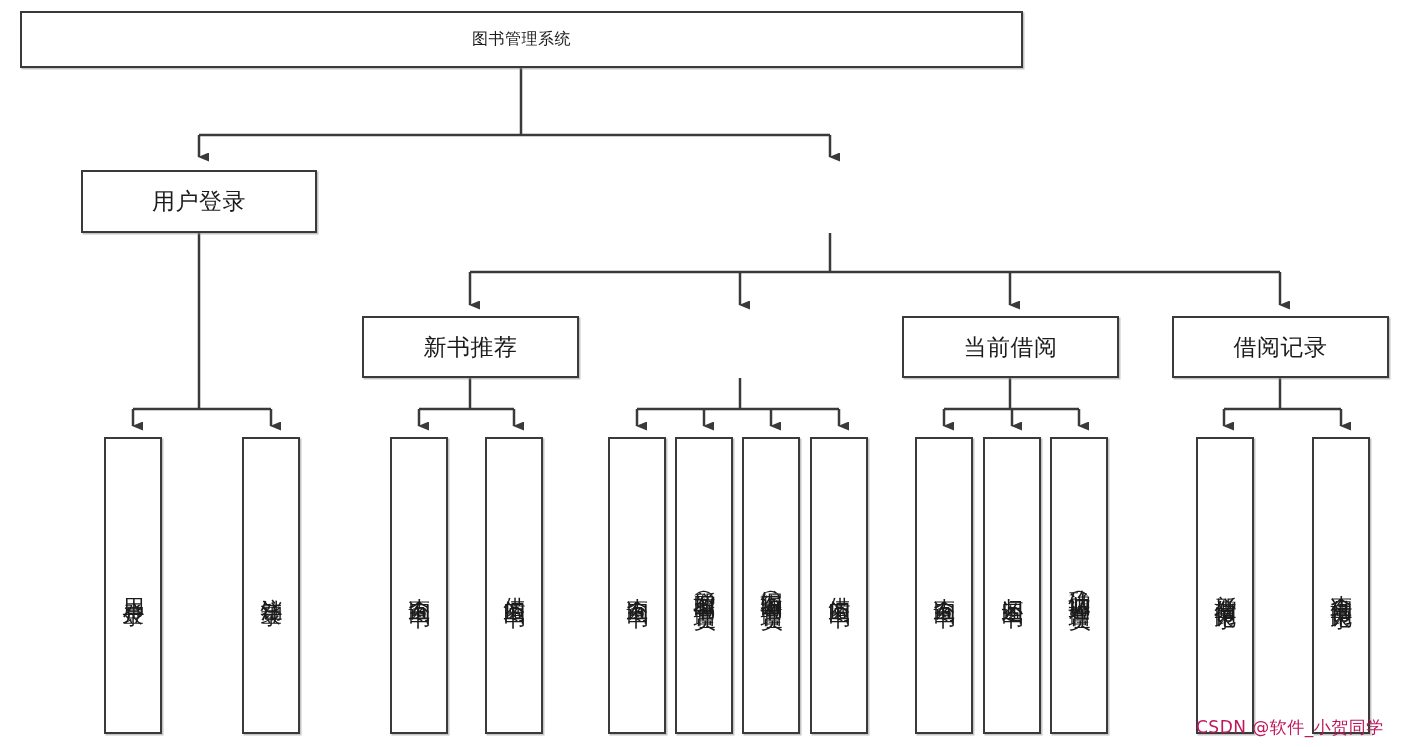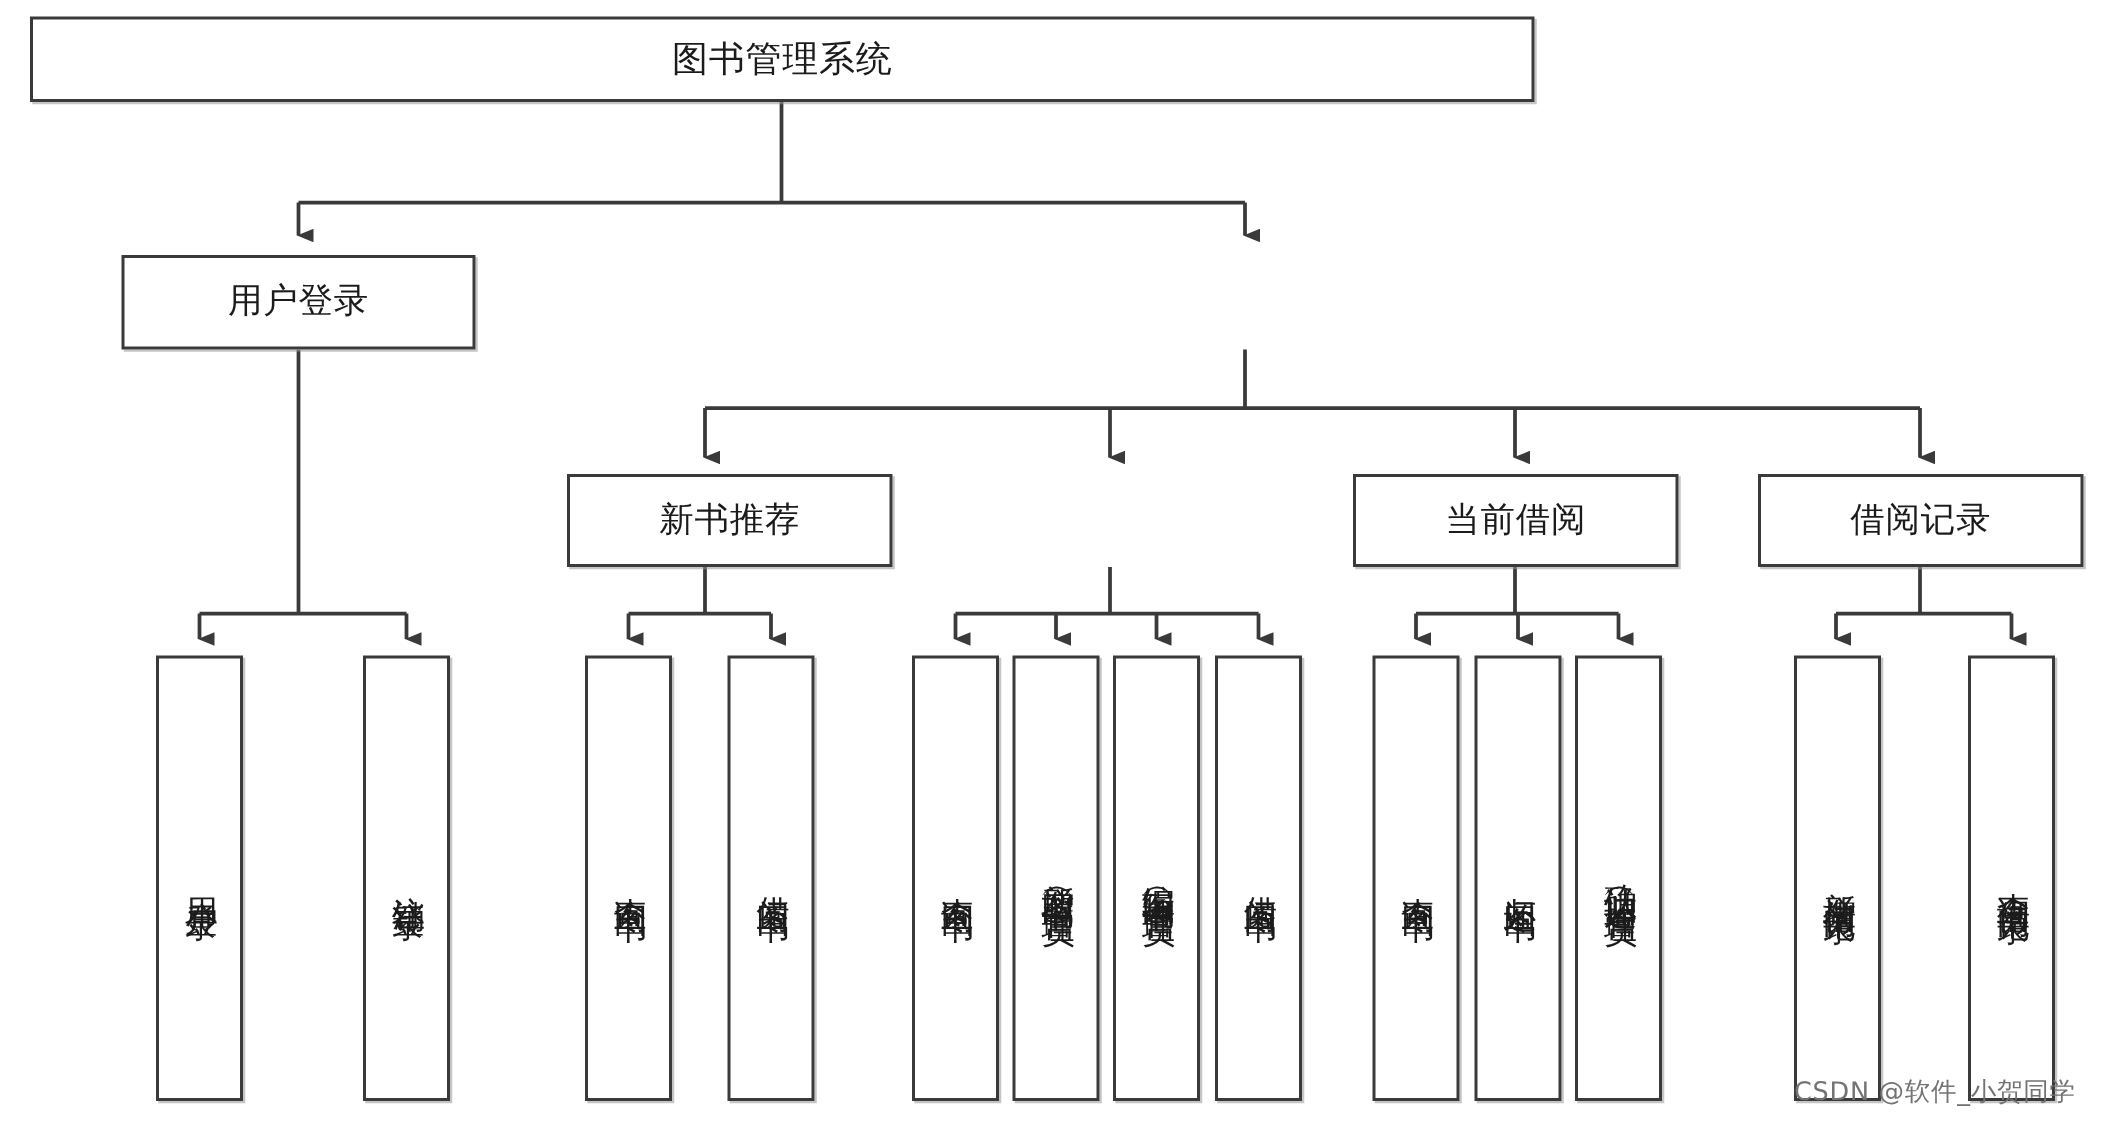--- a/index.html
+++ b/index.html
@@ -42,41 +42,41 @@
     text-align: center;
     letter-spacing: 0.5px;
     white-space: nowrap;
   }
   
   .node.h .label {
     font-size: 23px;
     line-height: 1.15;
   }
   .node.root .label {
-    font-size: 24px;
+    font-size: 16px;
   }
   
   .node.v {
     align-items: center;
     justify-content: center;
     padding: 4px 0;
   }
   .node.v .label {
     writing-mode: vertical-rl;
     text-orientation: upright;
     font-size: 22px;
     line-height: 1.22;
     letter-spacing: 3px;
     white-space: normal;
     max-height: 100%;
   }
   .watermark {
     position: absolute;
     font-size: 17px;
-    color: #737373;
+    color: #be185d;
     letter-spacing: 0.5px;
     white-space: nowrap;
     user-select: none;
   }
 </style>
 </head>
 <body>
 
 <div id="canvas">
 
@@ -131,21 +131,21 @@
   </svg>
 
   <div class="node h root" style="left:20px; top:11px; width:1003px; height:57px;">
     <span class="label">图书管理系统</span>
   </div>
 
   <div class="node h" style="left:81px; top:170px; width:236px; height:63px;">
     <span class="label">用户登录</span>
   </div>
 
-  <div class="node h" style="left:362px; top:316px; width:217px; height:62px;margin-left:16px;">
+  <div class="node h" style="left:362px; top:316px; width:217px; height:62px;">
     <span class="label">新书推荐</span>
   </div>
   <div class="node h" style="left:1172px; top:316px; width:217px; height:62px;">
     <span class="label">借阅记录</span>
   </div>
   <div class="node h" style="left:902px; top:316px; width:217px; height:62px;">
     <span class="label">当前借阅</span>
   </div>
 
   <div class="node v" style="left:104px; top:437px; width:58px; height:297px;">

